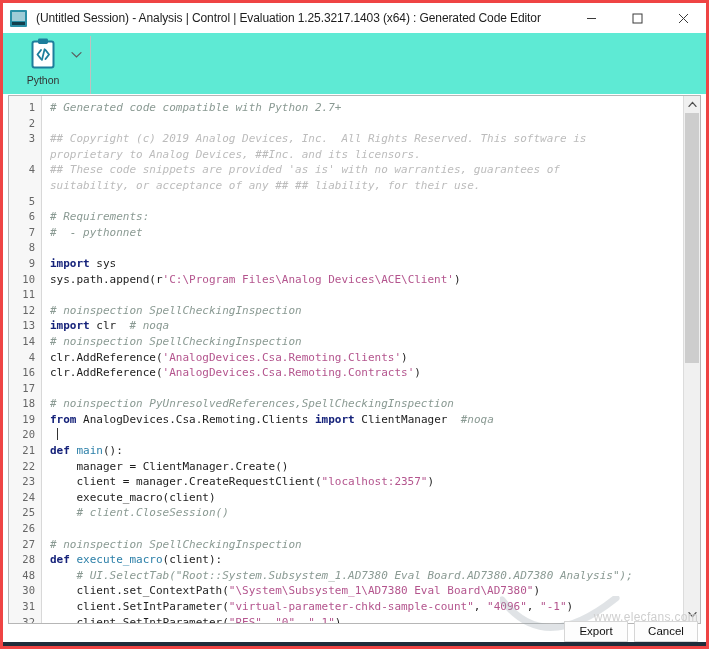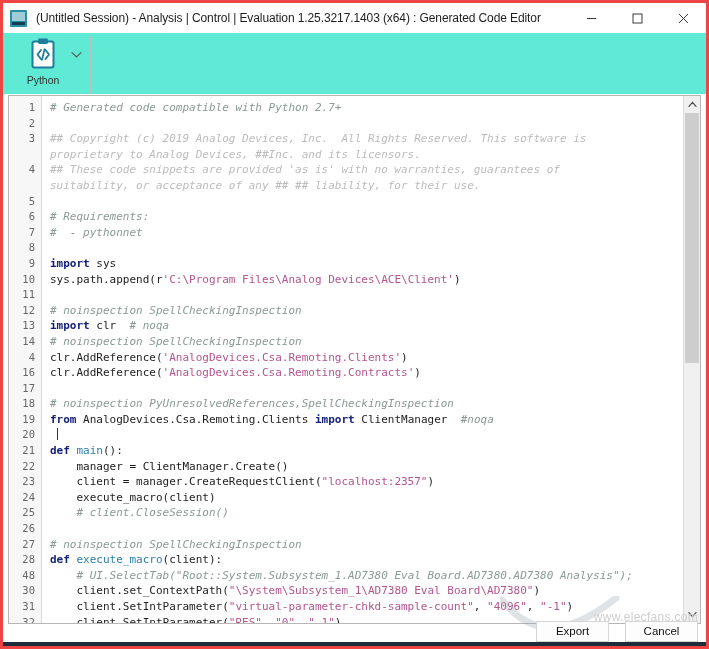--- a/index.html
+++ b/index.html
@@ -224,31 +224,31 @@
     position: absolute;
     left: 0; right: 0; bottom: 4px;
     height: 22px;
     display: flex;
     justify-content: flex-end;
     align-items: center;
     padding-right: 8px;
     gap: 0px;
   }
   .dlg-btn {
-    width: 73px;
+    width: 64px;
     height: 21px;
     font-size: 11.5px;
     color: #101010;
     background: #fdfdfd;
     border: 1px solid #d6d6d6;
     display: flex;
     align-items: center;
     justify-content: center;
     cursor: default;
-    margin-left: 16px;
+    margin-left: 6px;
   }
 
   
   .watermark {
     position: absolute;
     right: 8px;
     bottom: 22px;
     font-size: 12px;
     color: #cfcfcf;
     pointer-events: none;

